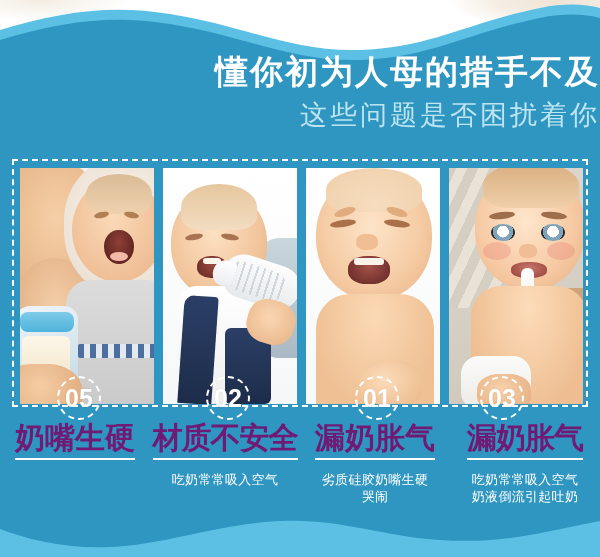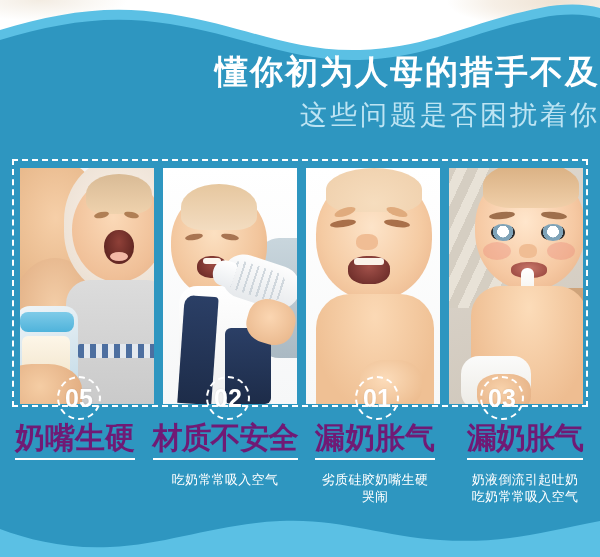--- a/index.html
+++ b/index.html
@@ -243,20 +243,20 @@
       <div class="cap-title">漏奶胀气</div>
       <div class="cap-lines">
         <div>劣质硅胶奶嘴生硬</div>
         <div>哭闹</div>
       </div>
     </div>
 
     <div class="cap c4">
       <div class="cap-title">漏奶胀气</div>
       <div class="cap-lines">
+        <div>吃奶常常吸入空气</div>
         <div>奶液倒流引起吐奶</div>
-        <div>吃奶常常吸入空气</div>
       </div>
     </div>
 
   </div>
 
 </div>
 
 </body></html>

